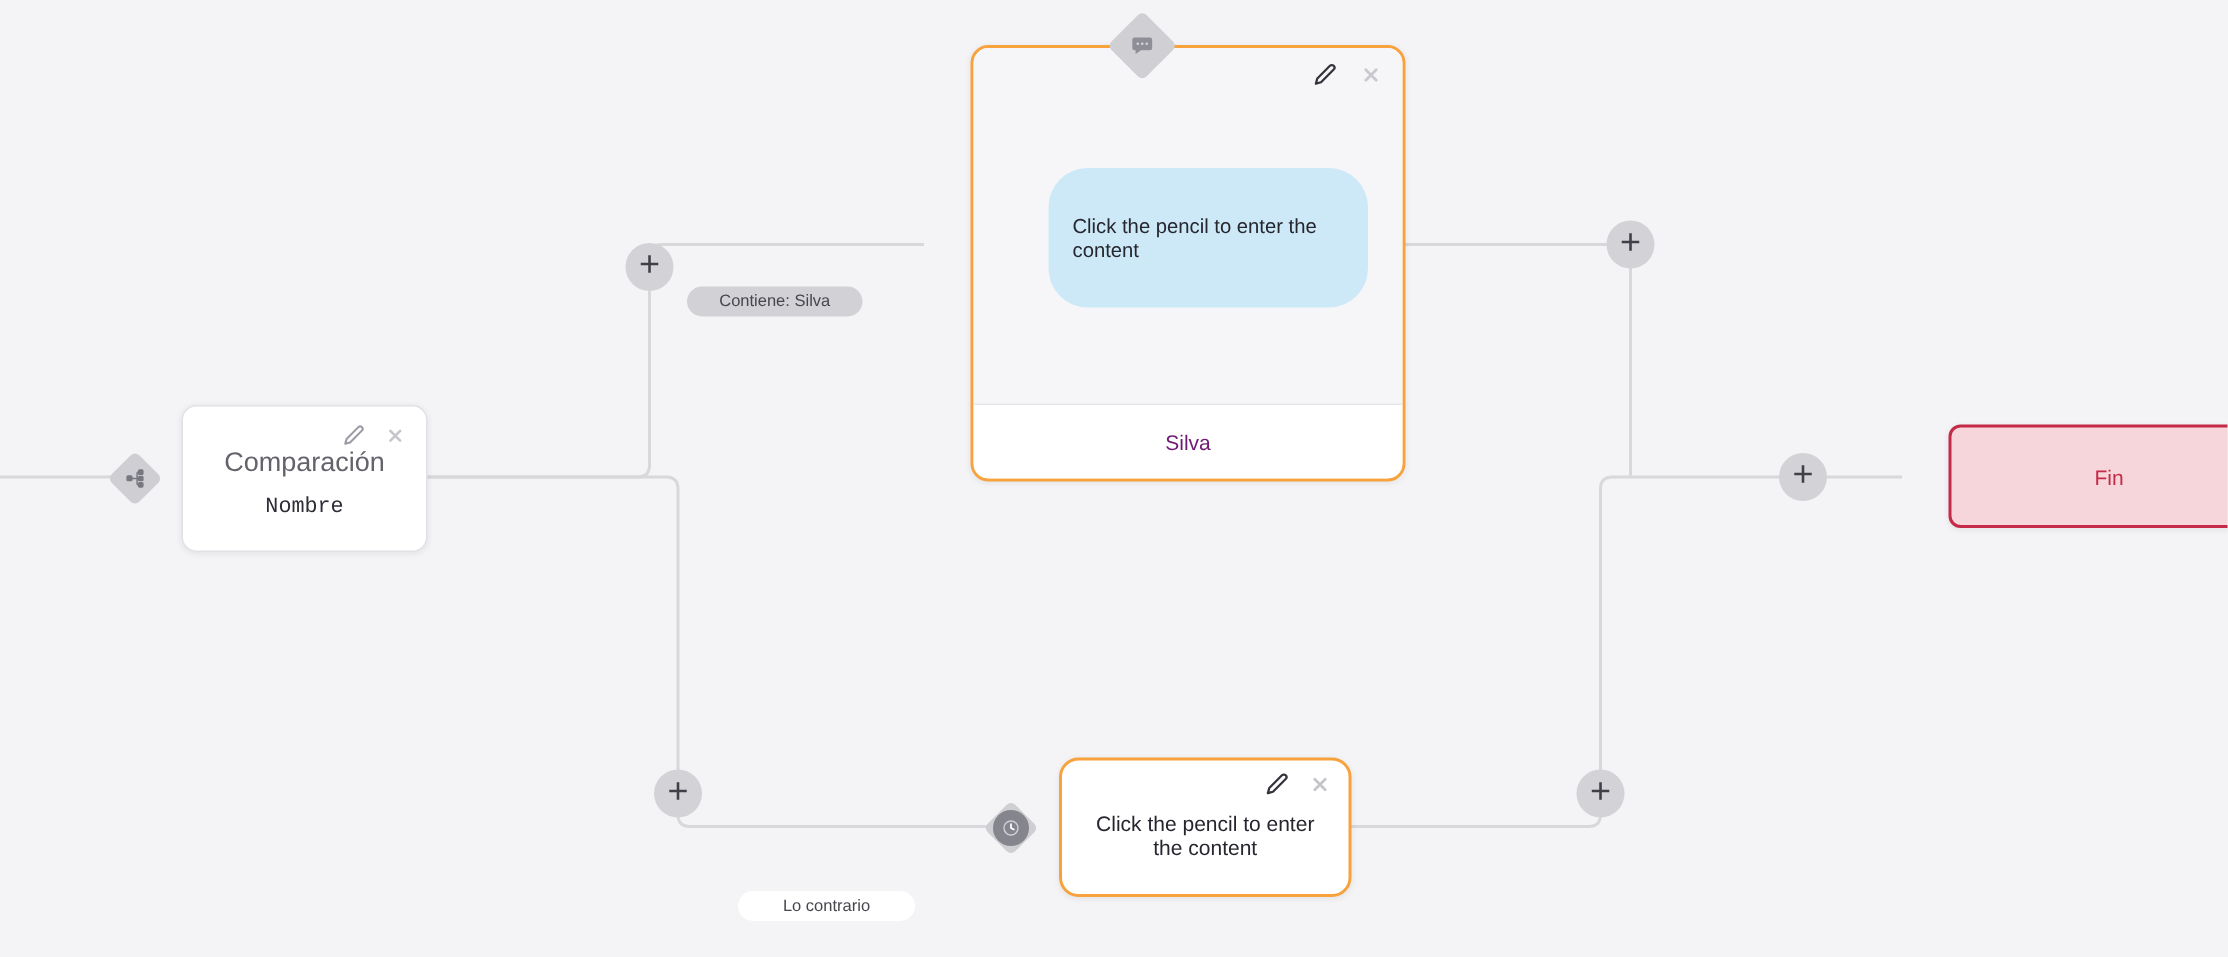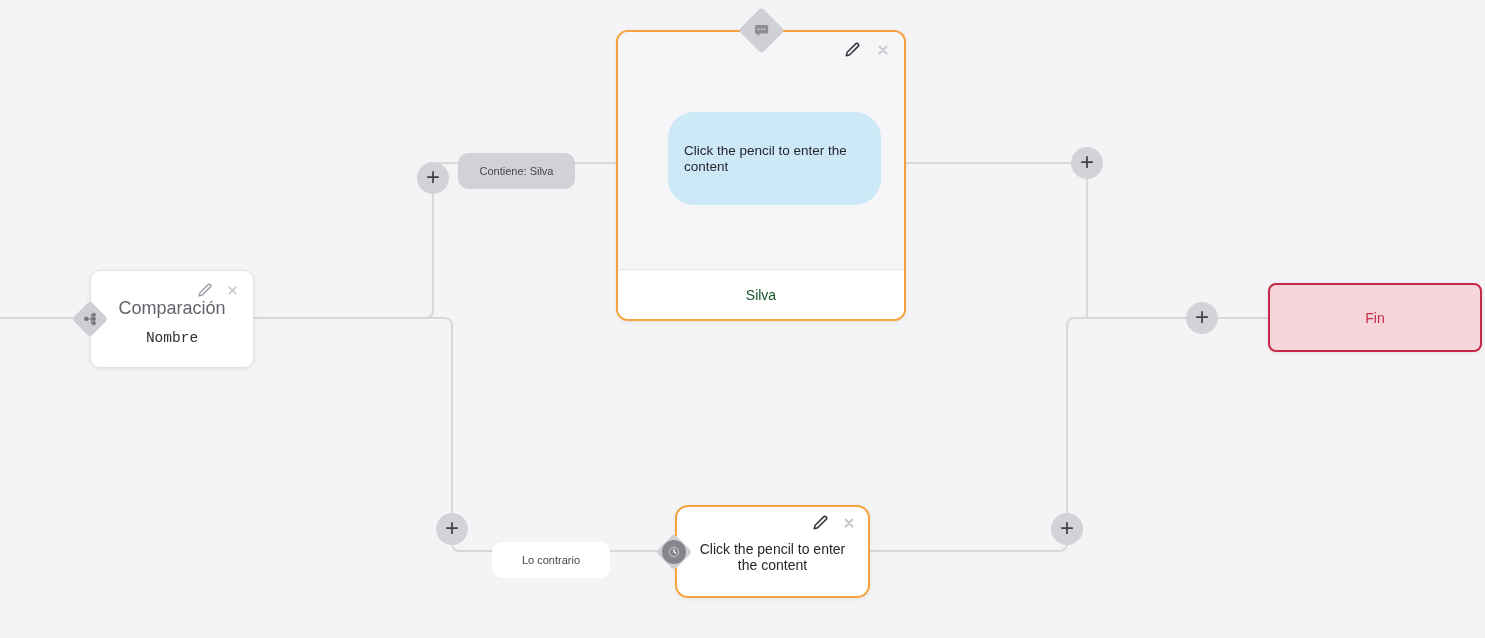--- a/index.html
+++ b/index.html
@@ -16,40 +16,41 @@
   .add-btn{
     position:absolute;width:32px;height:32px;border-radius:50%;
     background:#d3d3d7;display:flex;align-items:center;justify-content:center;
     color:#3f3f48;font-size:24px;font-weight:400;line-height:1;cursor:pointer;
     user-select:none;
   }
   .add-btn span{margin-top:-2px;}
 
   
   .edge-label{
-    position:absolute;height:36px;border-radius:10px;
+    position:absolute;height:20px;border-radius:10px;
     display:flex;align-items:center;justify-content:center;
     font-size:11px;color:#46464e;padding:0 14px;box-sizing:border-box;
-    cursor:pointer;white-space:nowrap;
+    cursor:pointer;white-space:nowrap;margin-top:38px;
   }
   .edge-label.gray{background:#d2d2d6;}
   .edge-label.white{background:#ffffff;}
 
   
   .diamond{
     position:absolute;background:#cfcfd3;border-radius:4px;
     transform:rotate(45deg);
     display:flex;align-items:center;justify-content:center;
   }
   .diamond .di-inner{transform:rotate(-45deg);display:flex;align-items:center;justify-content:center;}
 
   
   .node{
     position:absolute;background:#fff;box-sizing:border-box;
     box-shadow:0 1px 4px rgba(40,40,50,0.08);
+    margin-left:31px;
   }
   .node-actions{
     position:absolute;display:flex;gap:16px;align-items:center;z-index:3;
   }
   .icon-btn{cursor:pointer;display:flex;align-items:center;justify-content:center;}
 
   
   .condition-node{
     left:90px;top:270px;width:164px;height:98px;
     border:1px solid #e2e2e6;border-radius:10px;
@@ -74,21 +75,21 @@
   .message-node .node-actions{top:10px;right:14px;}
   .bubble{
     position:absolute;left:50px;top:80px;width:213px;height:93px;
     background:#cde9f8;border-radius:26px;box-sizing:border-box;
     display:flex;align-items:center;padding:0 16px;
   }
   .bubble .bubble-text{font-size:13.5px;line-height:16px;color:#26262e;}
   .message-footer{
     height:49px;background:#ffffff;border-top:1px solid #e4e4e8;
     display:flex;align-items:center;justify-content:center;
-    font-size:14px;color:#14532d;
+    font-size:14px;color:#701a75;
   }
 
   
   .timer-node{
     left:675px;top:505px;width:195px;height:93px;
     border:2px solid #f7a23c;border-radius:13px;
     display:flex;align-items:center;justify-content:center;
   }
   .timer-node .node-actions{top:8px;right:12px;gap:14px;}
   .timer-text{
@@ -113,21 +114,21 @@
     <g fill="none" stroke="#d8d8db" stroke-width="2">
       <path d="M 0 318 H 80"></path>
       <path d="M 254 318 H 425 Q 433 318 433 310 V 171 Q 433 163 441 163 H 616"></path>
       <path d="M 254 318 H 444 Q 452 318 452 326 V 543 Q 452 551 460 551 H 662"></path>
       <path d="M 906 163 H 1087 V 318"></path>
       <path d="M 870 551 H 1059 Q 1067 551 1067 543 V 326 Q 1067 318 1075 318 H 1268"></path>
     </g>
   </svg>
 
   <div class="edge-label gray" style="left:458px;top:153px;width:117px;">Contiene: Silva</div>
-  <div class="edge-label white" style="left:492px;top:542px;width:118px;">Lo contrario</div>
+  <div class="edge-label white" style="left:492px;top:556px;width:118px;">Lo contrario</div>
 
   <div class="add-btn" style="left:417px;top:162px;">
       <span>+</span>
     </div>
   <div class="add-btn" style="left:436px;top:513px;">
       <span>+</span>
     </div>
   <div class="add-btn" style="left:1071px;top:147px;">
       <span>+</span>
     </div>

